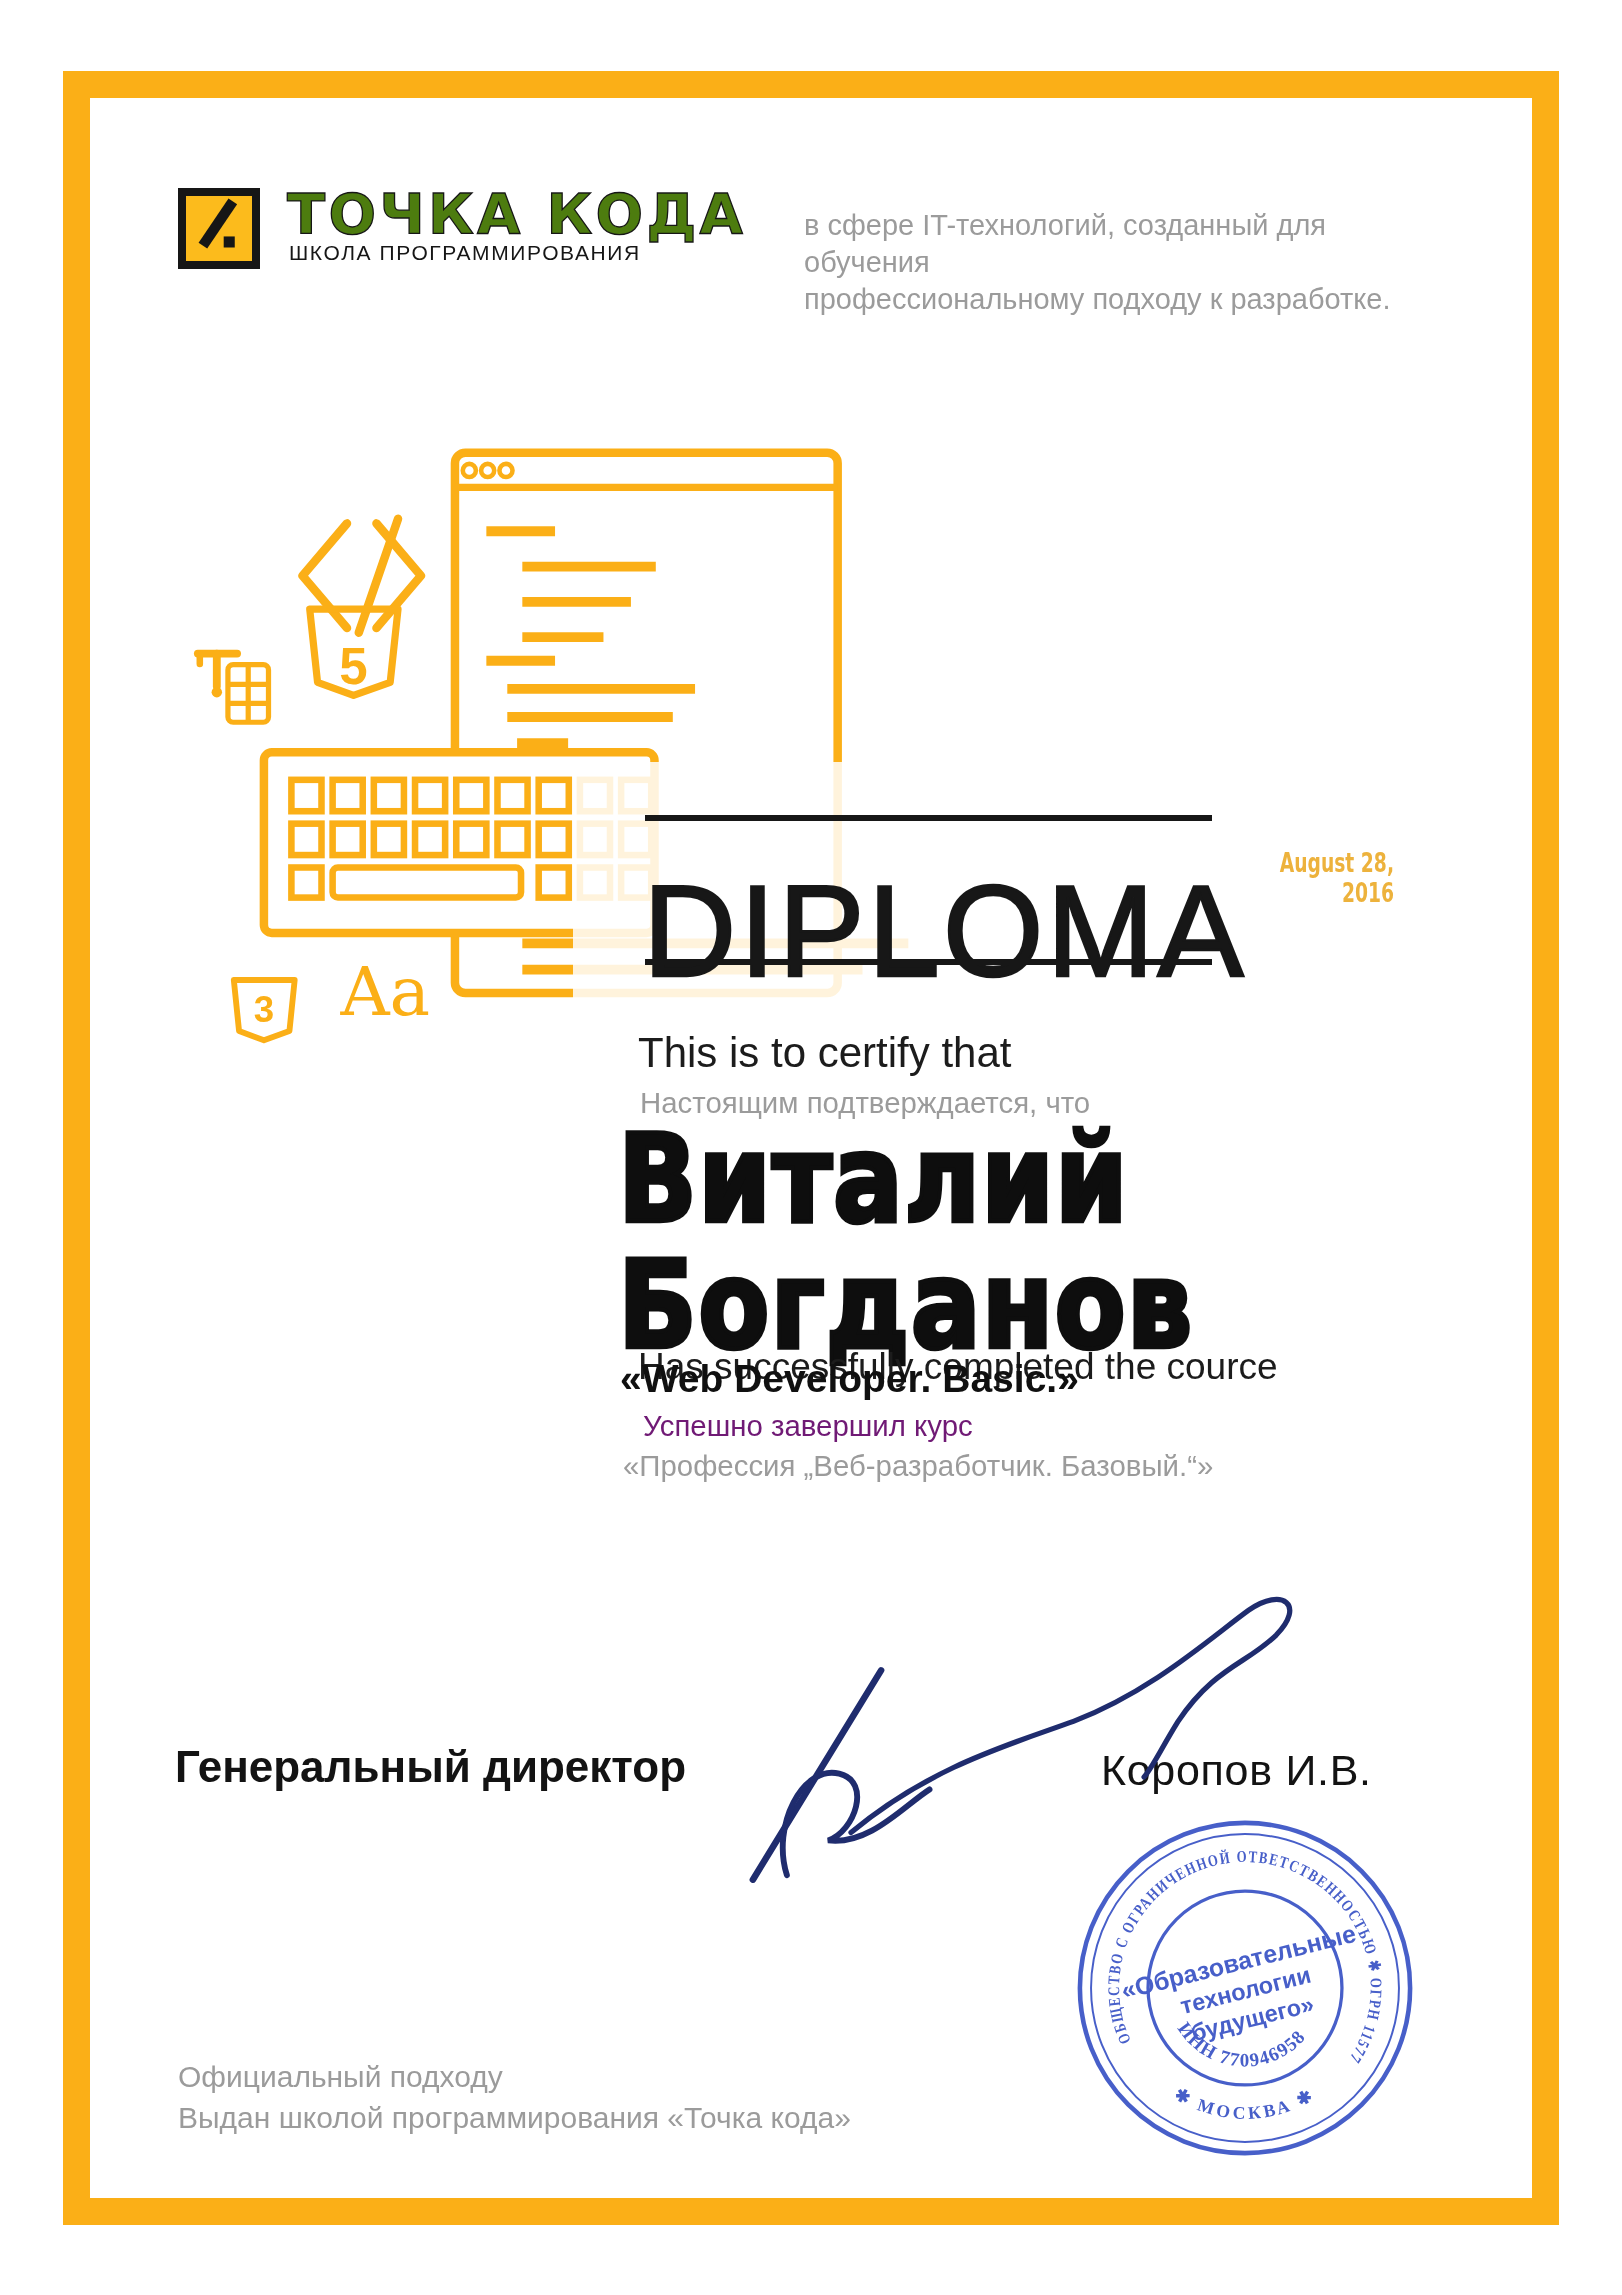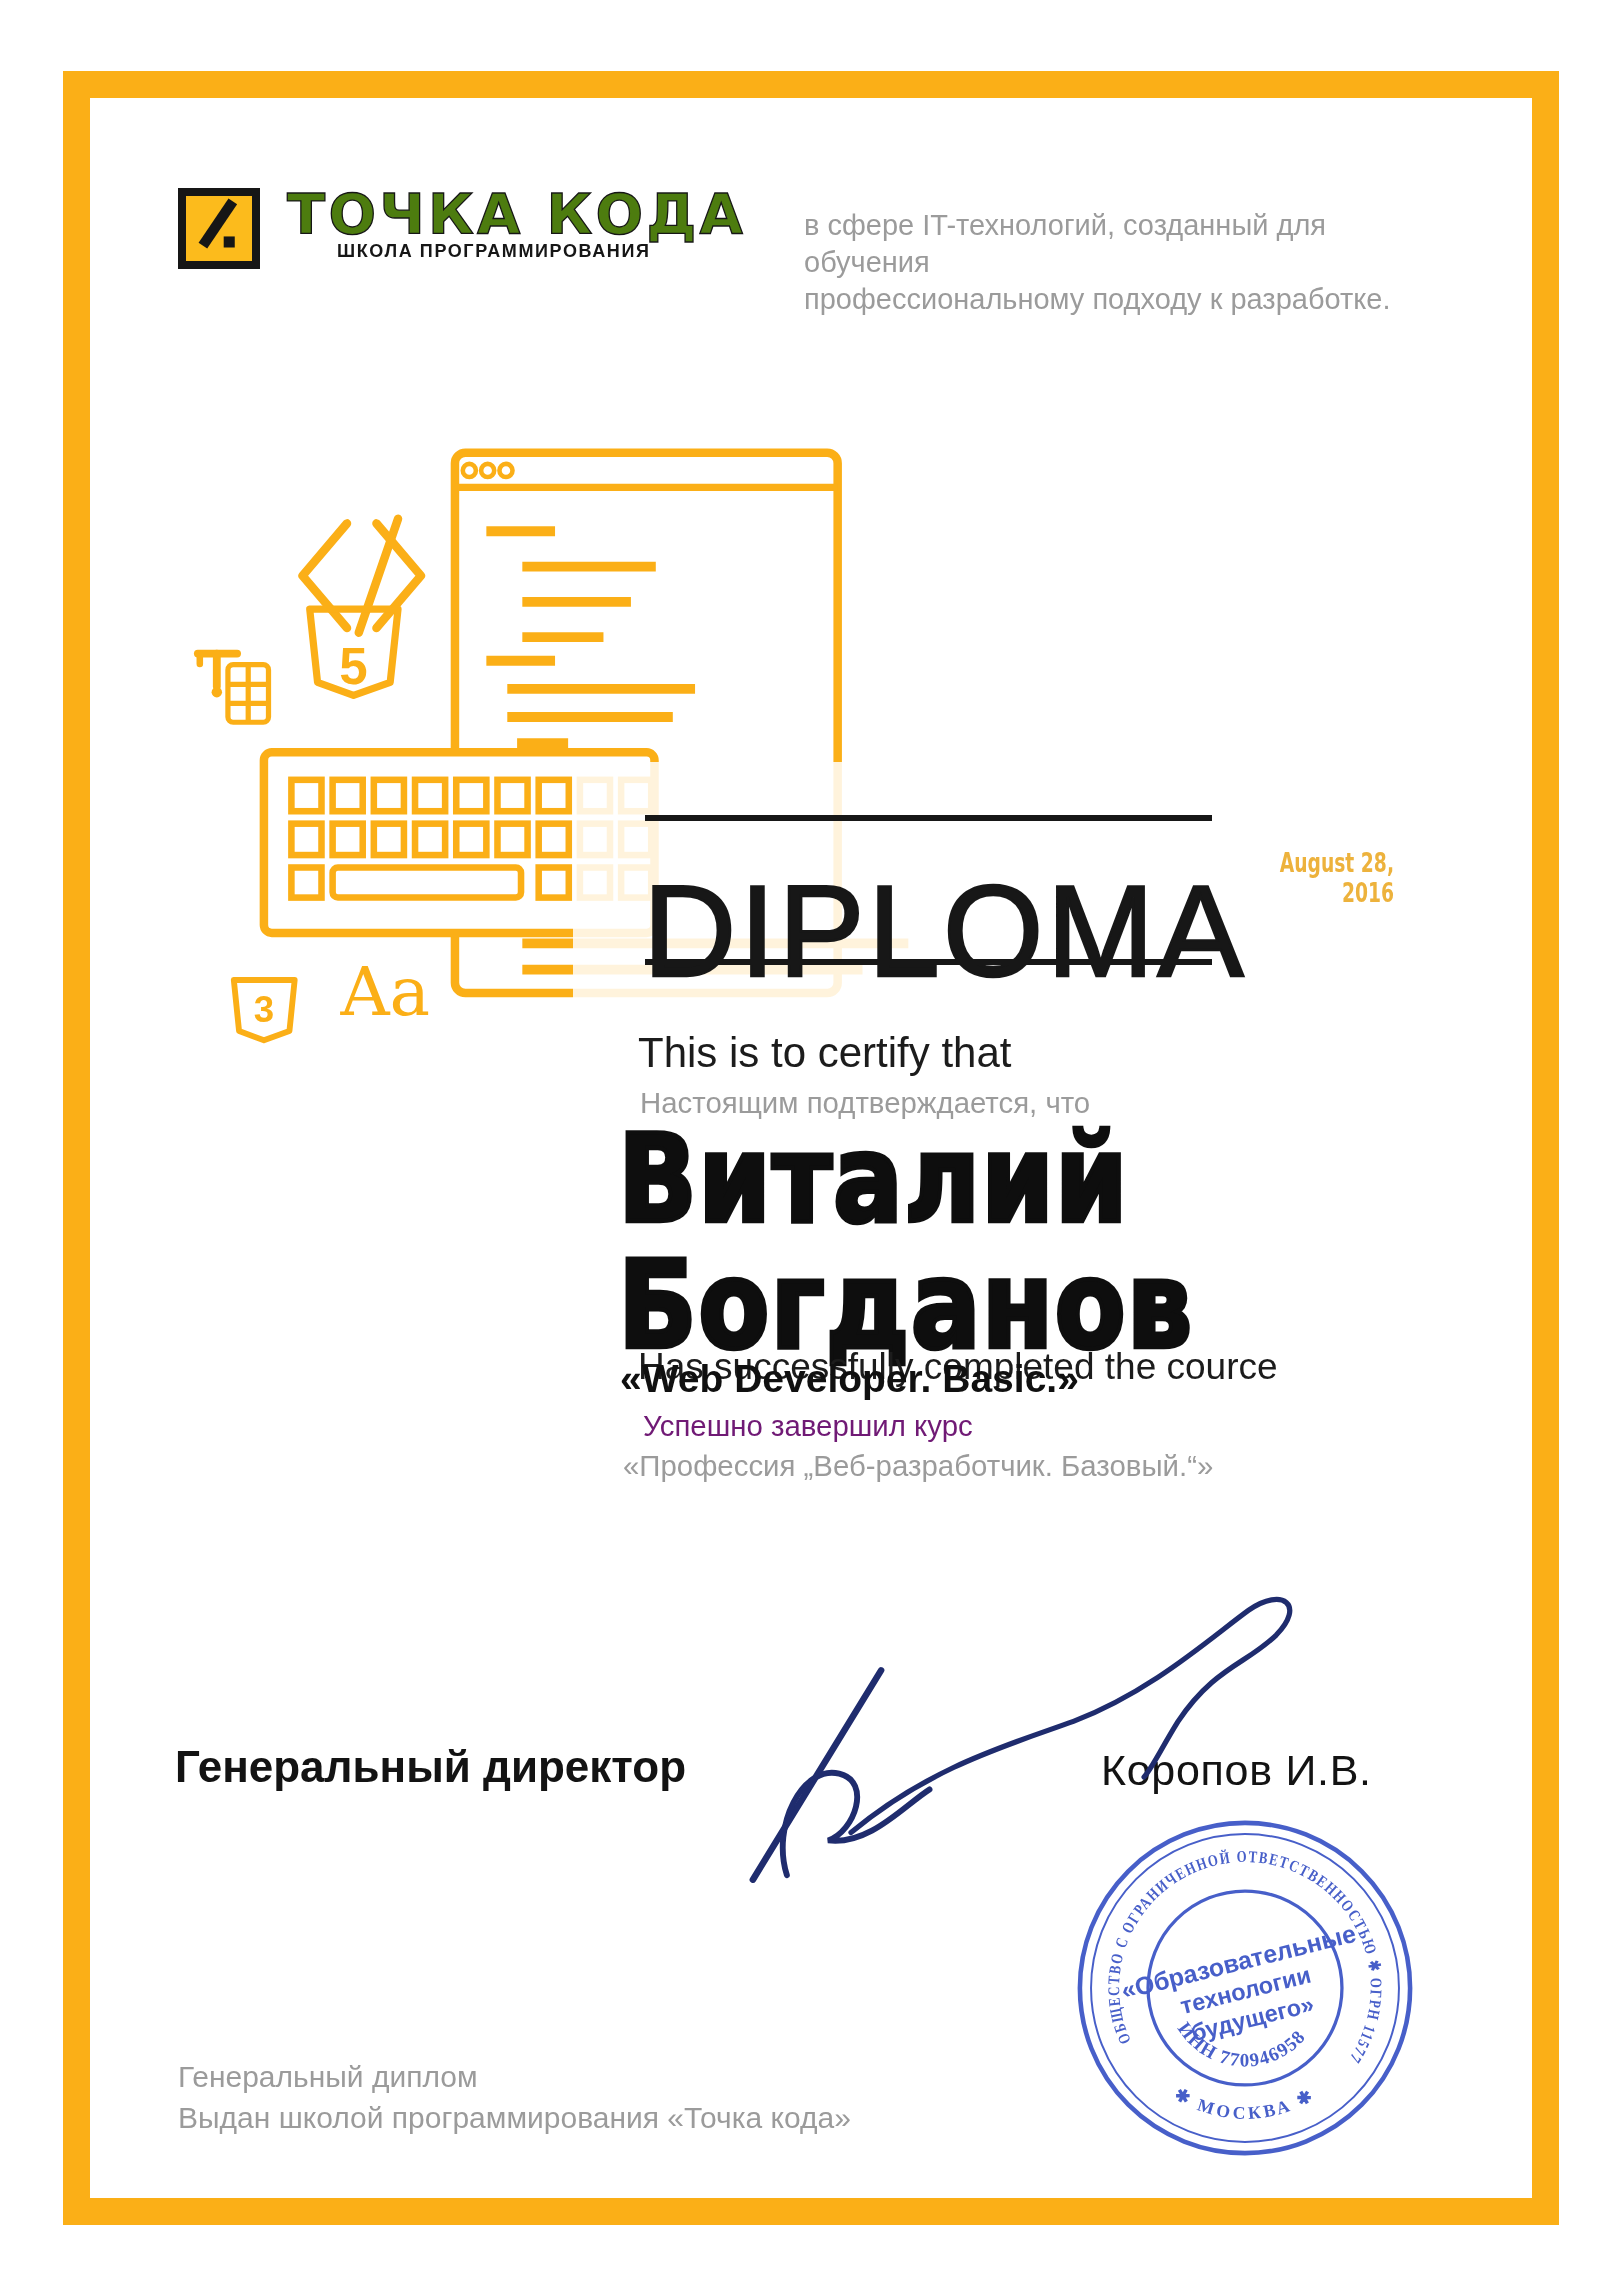--- a/index.html
+++ b/index.html
@@ -11,22 +11,22 @@
   .abs{position:absolute;}
   
   .frame{left:63px;top:71px;width:1496px;height:2154px;
     border:27.5px solid #FBAF17;box-sizing:border-box;z-index:0;}
   
   .logo-box{left:178px;top:188px;width:82px;height:81px;background:#FCBB1C;
     border:8.5px solid #161616;box-sizing:border-box;z-index:3;}
   .logo-title{left:287px;top:181px;font-family:"DejaVu Sans",sans-serif;
     font-weight:900;font-size:56px;letter-spacing:3.3px;color:#4d7c0f;z-index:3;
     -webkit-text-stroke:1.3px #161616;}
-  .logo-sub{left:289px;top:241px;font-weight:700;font-size:18px;
-    letter-spacing:1.6px;color:#161616;z-index:3;margin-left:48px;}
+  .logo-sub{left:289px;top:241px;font-weight:400;font-size:21px;
+    letter-spacing:1.6px;color:#161616;z-index:3;}
   .desc{left:804px;top:207px;width:628px;font-size:29px;line-height:37px;
     color:#9B9B9B;z-index:3;}
   
   svg.illu{left:0;top:0;width:1623px;height:2295px;z-index:1;}
   .fade-overlay{left:573px;top:762px;width:893px;height:260px;
     background:rgba(255,255,255,0.85);z-index:2;}
   
   .rule{background:#171717;height:5.9px;width:567px;left:645px;z-index:3;}
   .rule-top{top:815px;}
   .rule-bottom{top:959px;}
@@ -209,16 +209,16 @@
     </text>
   </g>
   <g transform="rotate(-14 290 290)" fill="#3A53C5" font-family="Liberation Sans, sans-serif" font-weight="700" text-anchor="middle">
     <text x="290" y="262" font-size="38">«Образовательные</text>
     <text x="290" y="306" font-size="36">технологии</text>
     <text x="290" y="350" font-size="36">будущего»</text>
   </g>
 </svg>
 
 <div class="abs footer-text">
-  <div>Генеральный диплом</div>
+  <div>Официальный подходу</div>
   <div>Выдан школой программирования «Точка кода»</div>
 </div>
 
 
 </body></html>

